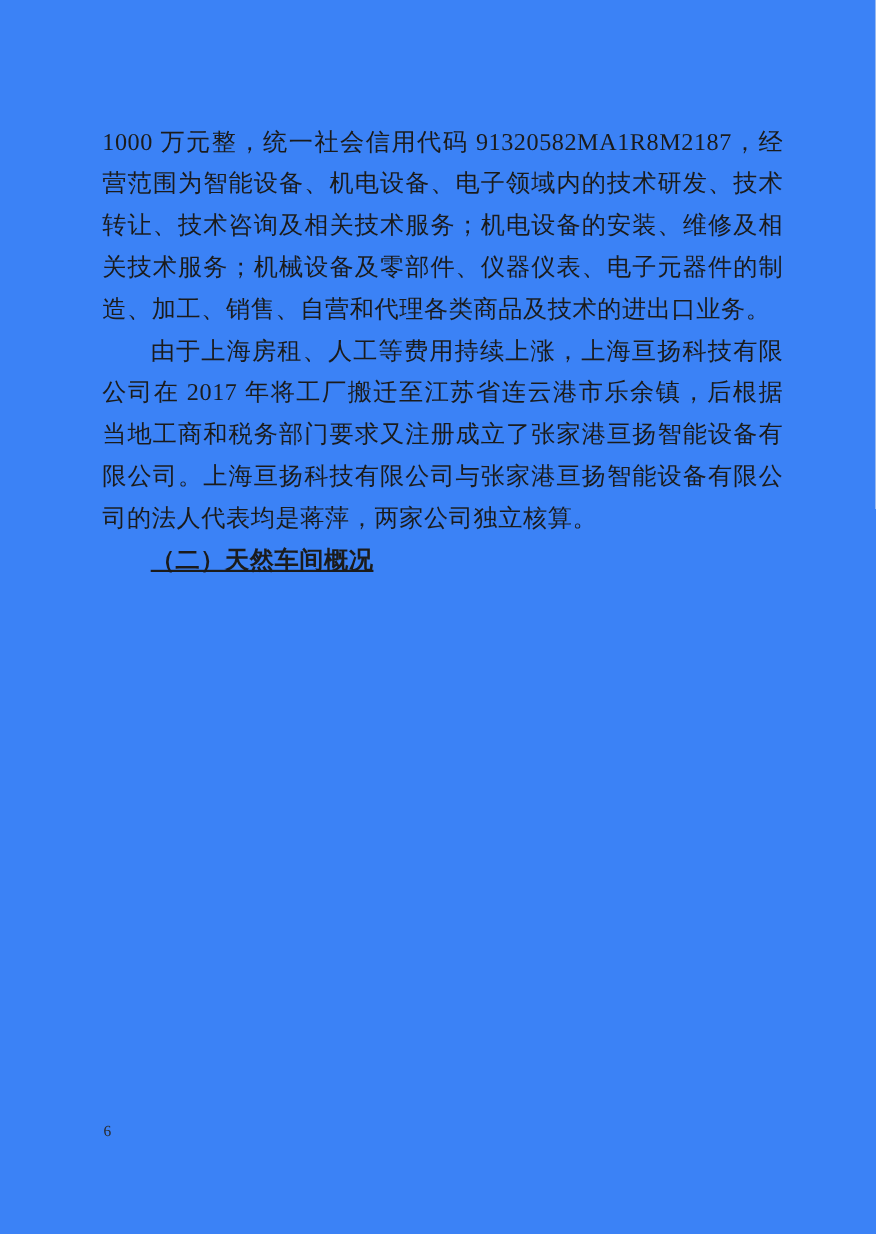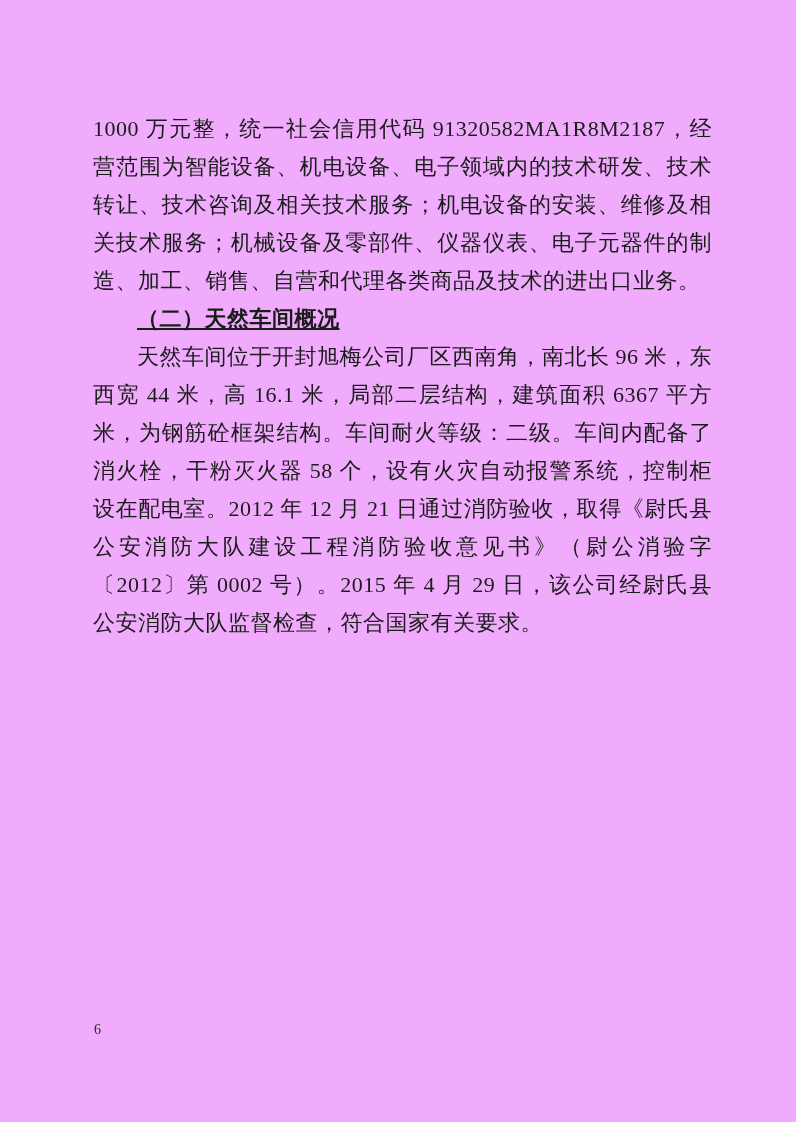--- a/index.html
+++ b/index.html
@@ -5,21 +5,21 @@
   html, body {
     margin: 0;
     padding: 0;
     background: #e9e9e9;
   }
   .page {
     position: relative;
     width: 796px;
     height: 1122px;
     margin: 0 auto;
-    background: #f0abfc;
+    background: #3b82f6;
     color: #1b1b1b;
     font-family: "Liberation Serif", "DejaVu Serif", serif;
     overflow: hidden;
   }
   .content {
     position: absolute;
     left: 93px;
     top: 110px;
     width: 619px;
     font-size: 22px;
@@ -53,17 +53,17 @@
     line-height: 20px;
     color: #2a2a2a;
   }
 </style>
 </head>
 <body>
 
 <div class="page">
   <div class="content">
     <p class="para">1000 万元整，统一社会信用代码 91320582MA1R8M2187，经营范围为智能设备、机电设备、电子领域内的技术研发、技术转让、技术咨询及相关技术服务；机电设备的安装、维修及相关技术服务；机械设备及零部件、仪器仪表、电子元器件的制造、加工、销售、自营和代理各类商品及技术的进出口业务。</p>
+    <p class="para indent">由于上海房租、人工等费用持续上涨，上海亘扬科技有限公司在 2017 年将工厂搬迁至江苏省连云港市乐余镇，后根据当地工商和税务部门要求又注册成立了张家港亘扬智能设备有限公司。上海亘扬科技有限公司与张家港亘扬智能设备有限公司的法人代表均是蒋萍，两家公司独立核算。</p>
     <h3 class="heading">（二）天然车间概况</h3>
-    <p class="para indent">天然车间位于开封旭梅公司厂区西南角，南北长 96 米，东西宽 44 米，高 16.1 米，局部二层结构，建筑面积 6367 平方米，为钢筋砼框架结构。车间耐火等级：二级。车间内配备了消火栓，干粉灭火器 58 个，设有火灾自动报警系统，控制柜设在配电室。2012 年 12 月 21 日通过消防验收，取得《尉氏县公安消防大队建设工程消防验收意见书》（尉公消验字〔2012〕第 0002 号）。2015 年 4 月 29 日，该公司经尉氏县公安消防大队监督检查，符合国家有关要求。</p>
   </div>
   <div class="page-number">6</div>
 </div>
 
 </body></html>

